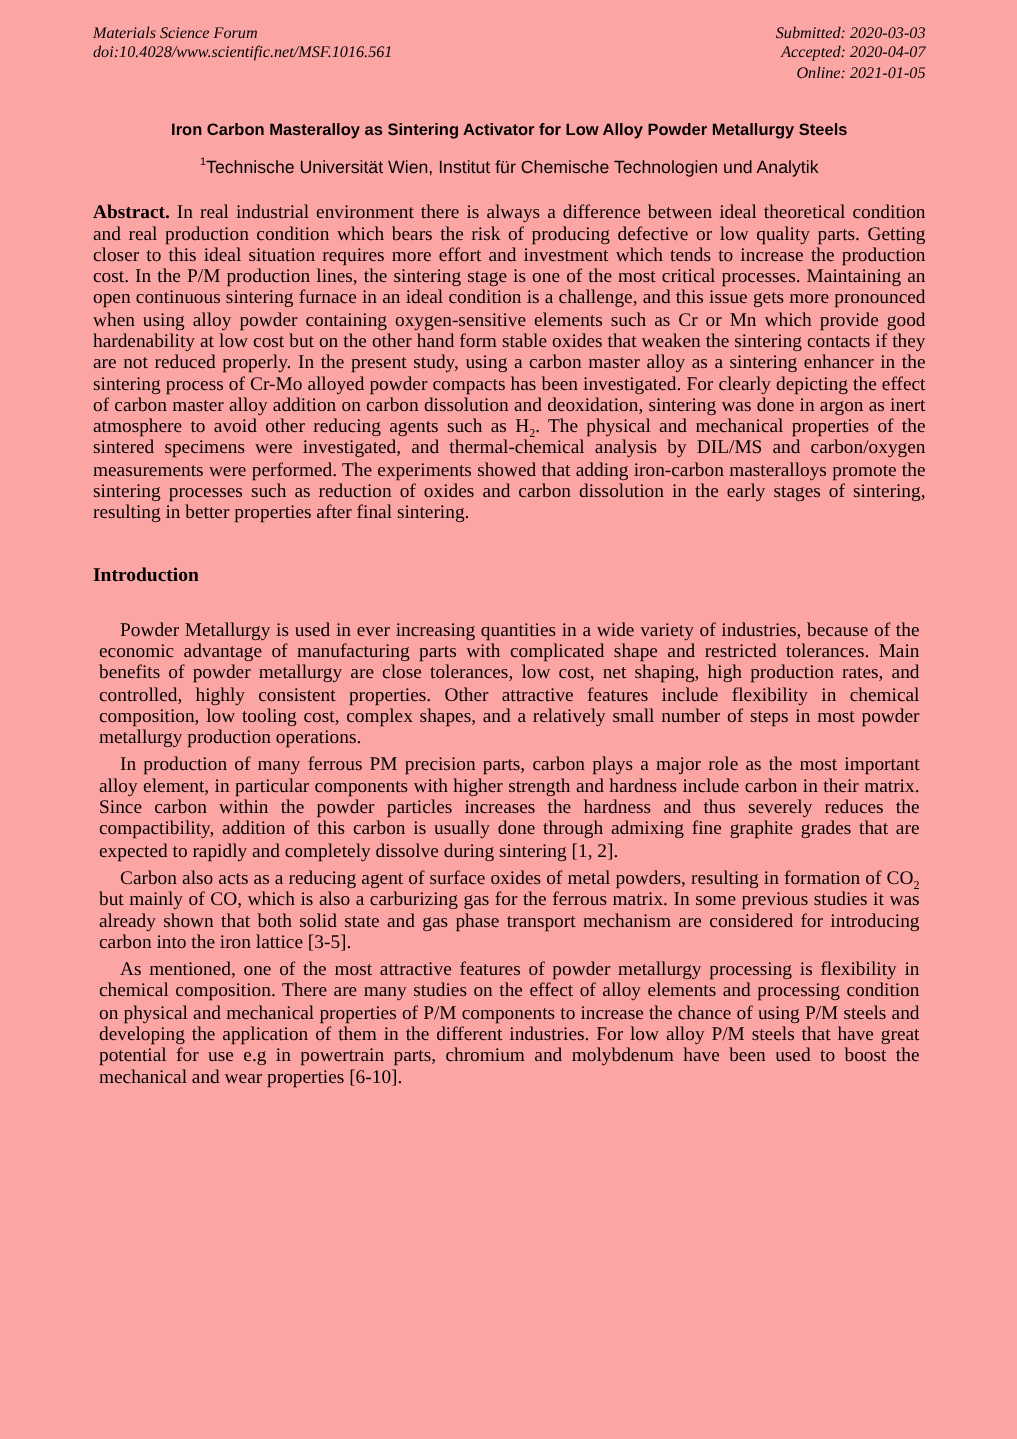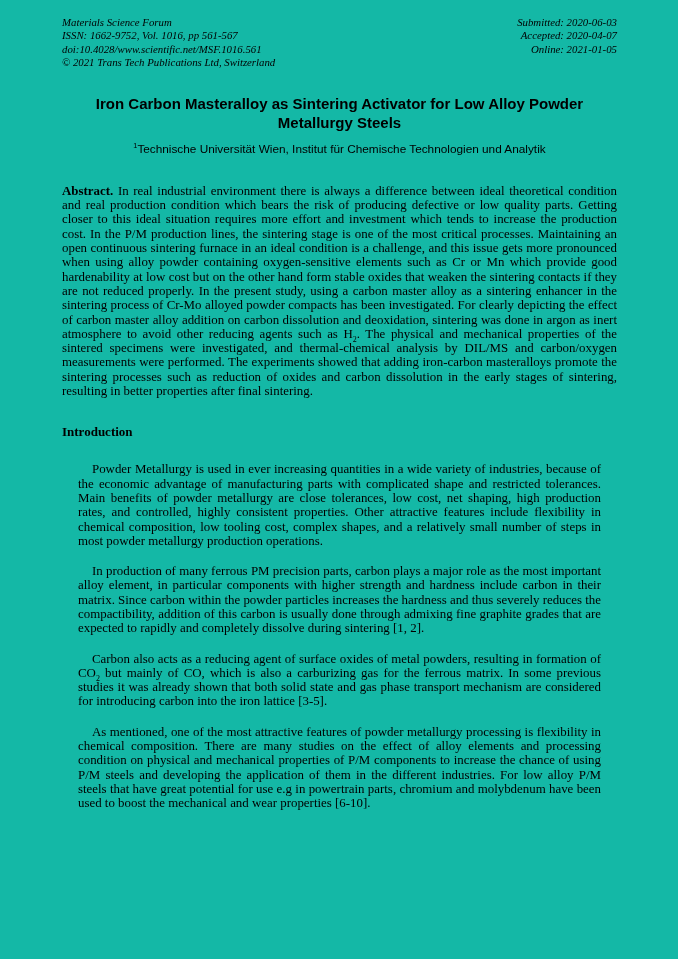--- a/index.html
+++ b/index.html
@@ -1,39 +1,39 @@
 <!DOCTYPE html>
 <html><head>
 <meta charset="utf-8">
 <style>
   * { box-sizing: border-box; }
   html, body { margin: 0; padding: 0; background: #ffffff; }
   .page {
     width: 678px;
     height: 959px;
     margin: 0 auto;
-    background: #14b8a6;
+    background: #fca5a5;
     color: #000000;
     padding: 16px 61px 0 62px;
     font-family: "Liberation Serif", serif;
     overflow: hidden;
     position: relative;
   }
   .meta {
     display: flex;
     justify-content: space-between;
     font-style: italic;
     font-size: 10.8px;
     line-height: 1.24;
   }
   .meta-right { text-align: right; }
   .title {
     font-family: "Liberation Sans", sans-serif;
     font-weight: bold;
-    font-size: 15px;
+    font-size: 11px;
     line-height: 1.28;
     text-align: center;
     margin: 24px 0 10px 0;
   }
   .authors {
     font-family: "Liberation Sans", sans-serif;
     font-size: 14px;
     text-align: center;
     margin: 0 0 11px 0;
   }
@@ -53,52 +53,50 @@
     font-family: "Liberation Sans", sans-serif;
     font-size: 12.6px;
     line-height: 1.28;
     text-align: justify;
     margin: 23px 0 0 0;
   }
   .abstract {
     font-size: 12.9px;
     line-height: 14.3px;
     text-align: justify;
-    margin: 28px 0 0 0;
+    margin: 16px 0 0 0;
   }
   .section-heading {
     font-family: "Liberation Serif", serif;
     font-size: 13px;
     font-weight: bold;
     margin: 26px 0 22px 0;
   }
   .body-para {
     font-size: 12.9px;
     line-height: 14.3px;
     text-align: justify;
     text-indent: 14px;
-    margin: 16px;
+    margin: 4px;
   }
   sup { font-size: 0.62em; vertical-align: super; line-height: 0; }
   sub { font-size: 0.62em; vertical-align: sub; line-height: 0; }
 </style>
 </head>
 <body>
 
 <div class="page">
 
   <header class="meta">
     <div class="meta-left">
       <div>Materials Science Forum</div>
-      <div>ISSN: 1662-9752, Vol. 1016, pp 561-567</div>
       <div>doi:10.4028/www.scientific.net/MSF.1016.561</div>
-      <div>© 2021 Trans Tech Publications Ltd, Switzerland</div>
     </div>
     <div class="meta-right">
-      <div>Submitted: 2020-06-03</div>
+      <div>Submitted: 2020-03-03</div>
       <div>Accepted: 2020-04-07</div>
       <div>Online: 2021-01-05</div>
     </div>
   </header>
 
   <h1 class="title">Iron Carbon Masteralloy as Sintering Activator for Low Alloy Powder Metallurgy Steels</h1>
 
 
   <p class="affiliation"><sup>1</sup>Technische Universität Wien, Institut für Chemische Technologien und Analytik</p>
 

